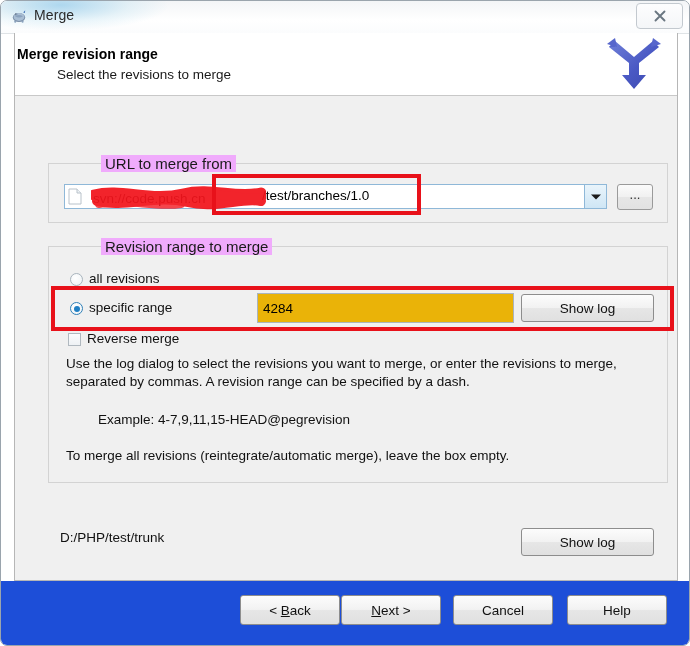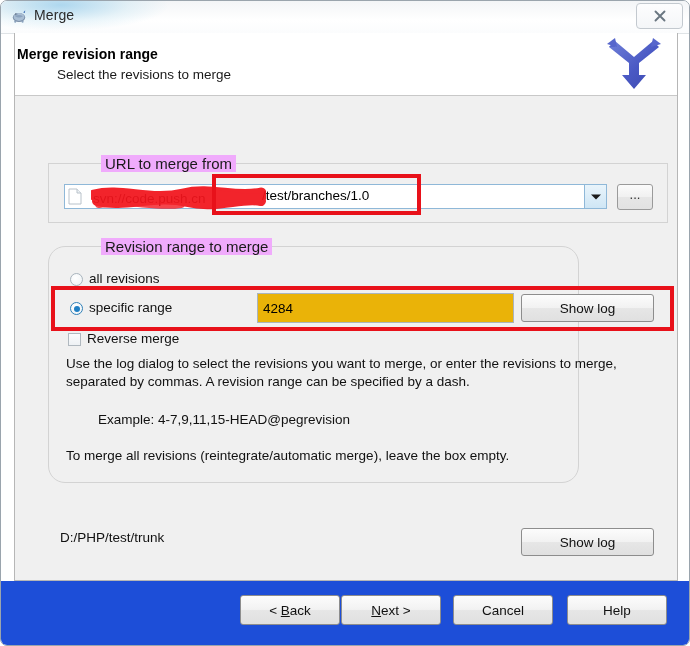--- a/index.html
+++ b/index.html
@@ -107,21 +107,21 @@
     background: #f0abfc;
     padding: 0 4px;
     font-size: 15px;
     color: #1a1a1a;
     top: -9px;
     left: 8px;
     white-space: nowrap;
     margin-left: 44px;
   }
   #group-url  { left: 33px; top: 130px; width: 620px; height: 60px; }
-  #group-rev  { left: 33px; top: 213px; width: 531px; height: 237px; border-radius: 17px; }
+  #group-rev  { left: 33px; top: 213px; width: 620px; height: 237px; }
   #group-wc   { left: 33px; top: 468px; width: 620px; height: 68px; }
 
   
   .combo {
     position: absolute;
     left: 15px; top: 20px;
     width: 543px; height: 25px;
     box-sizing: border-box;
     background: #ffffff;
     border: 1px solid #8fb8d8;

